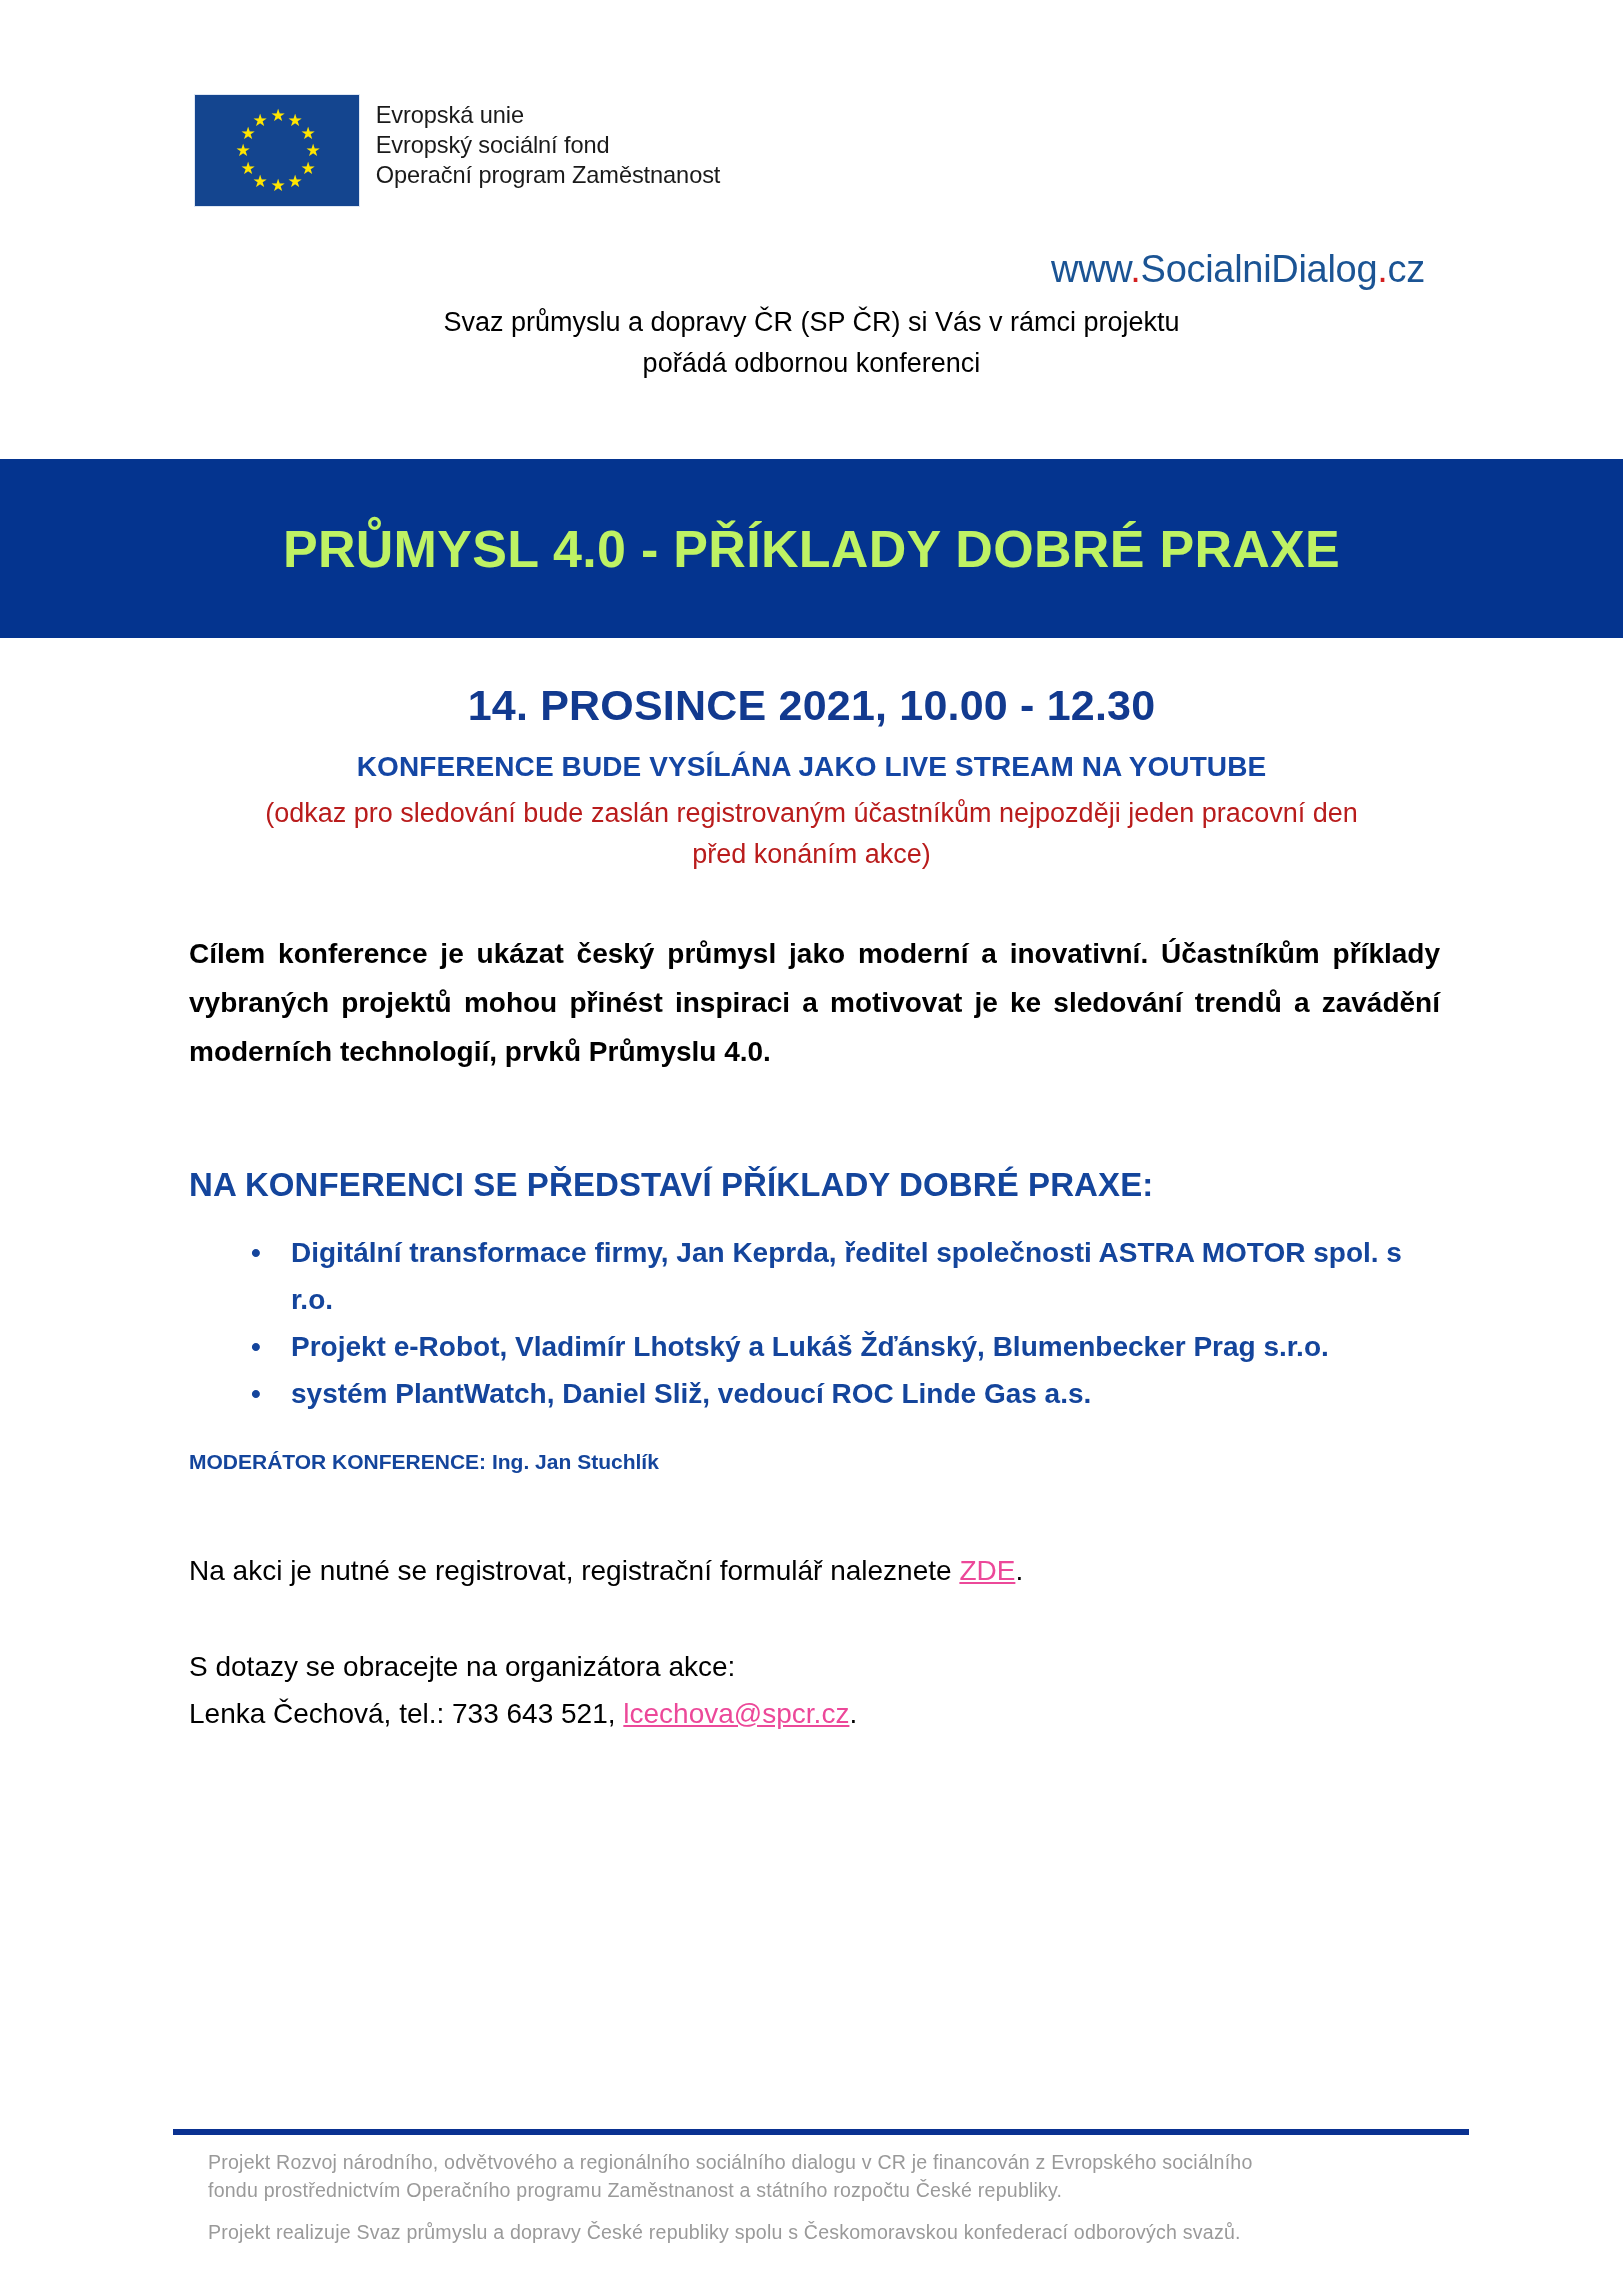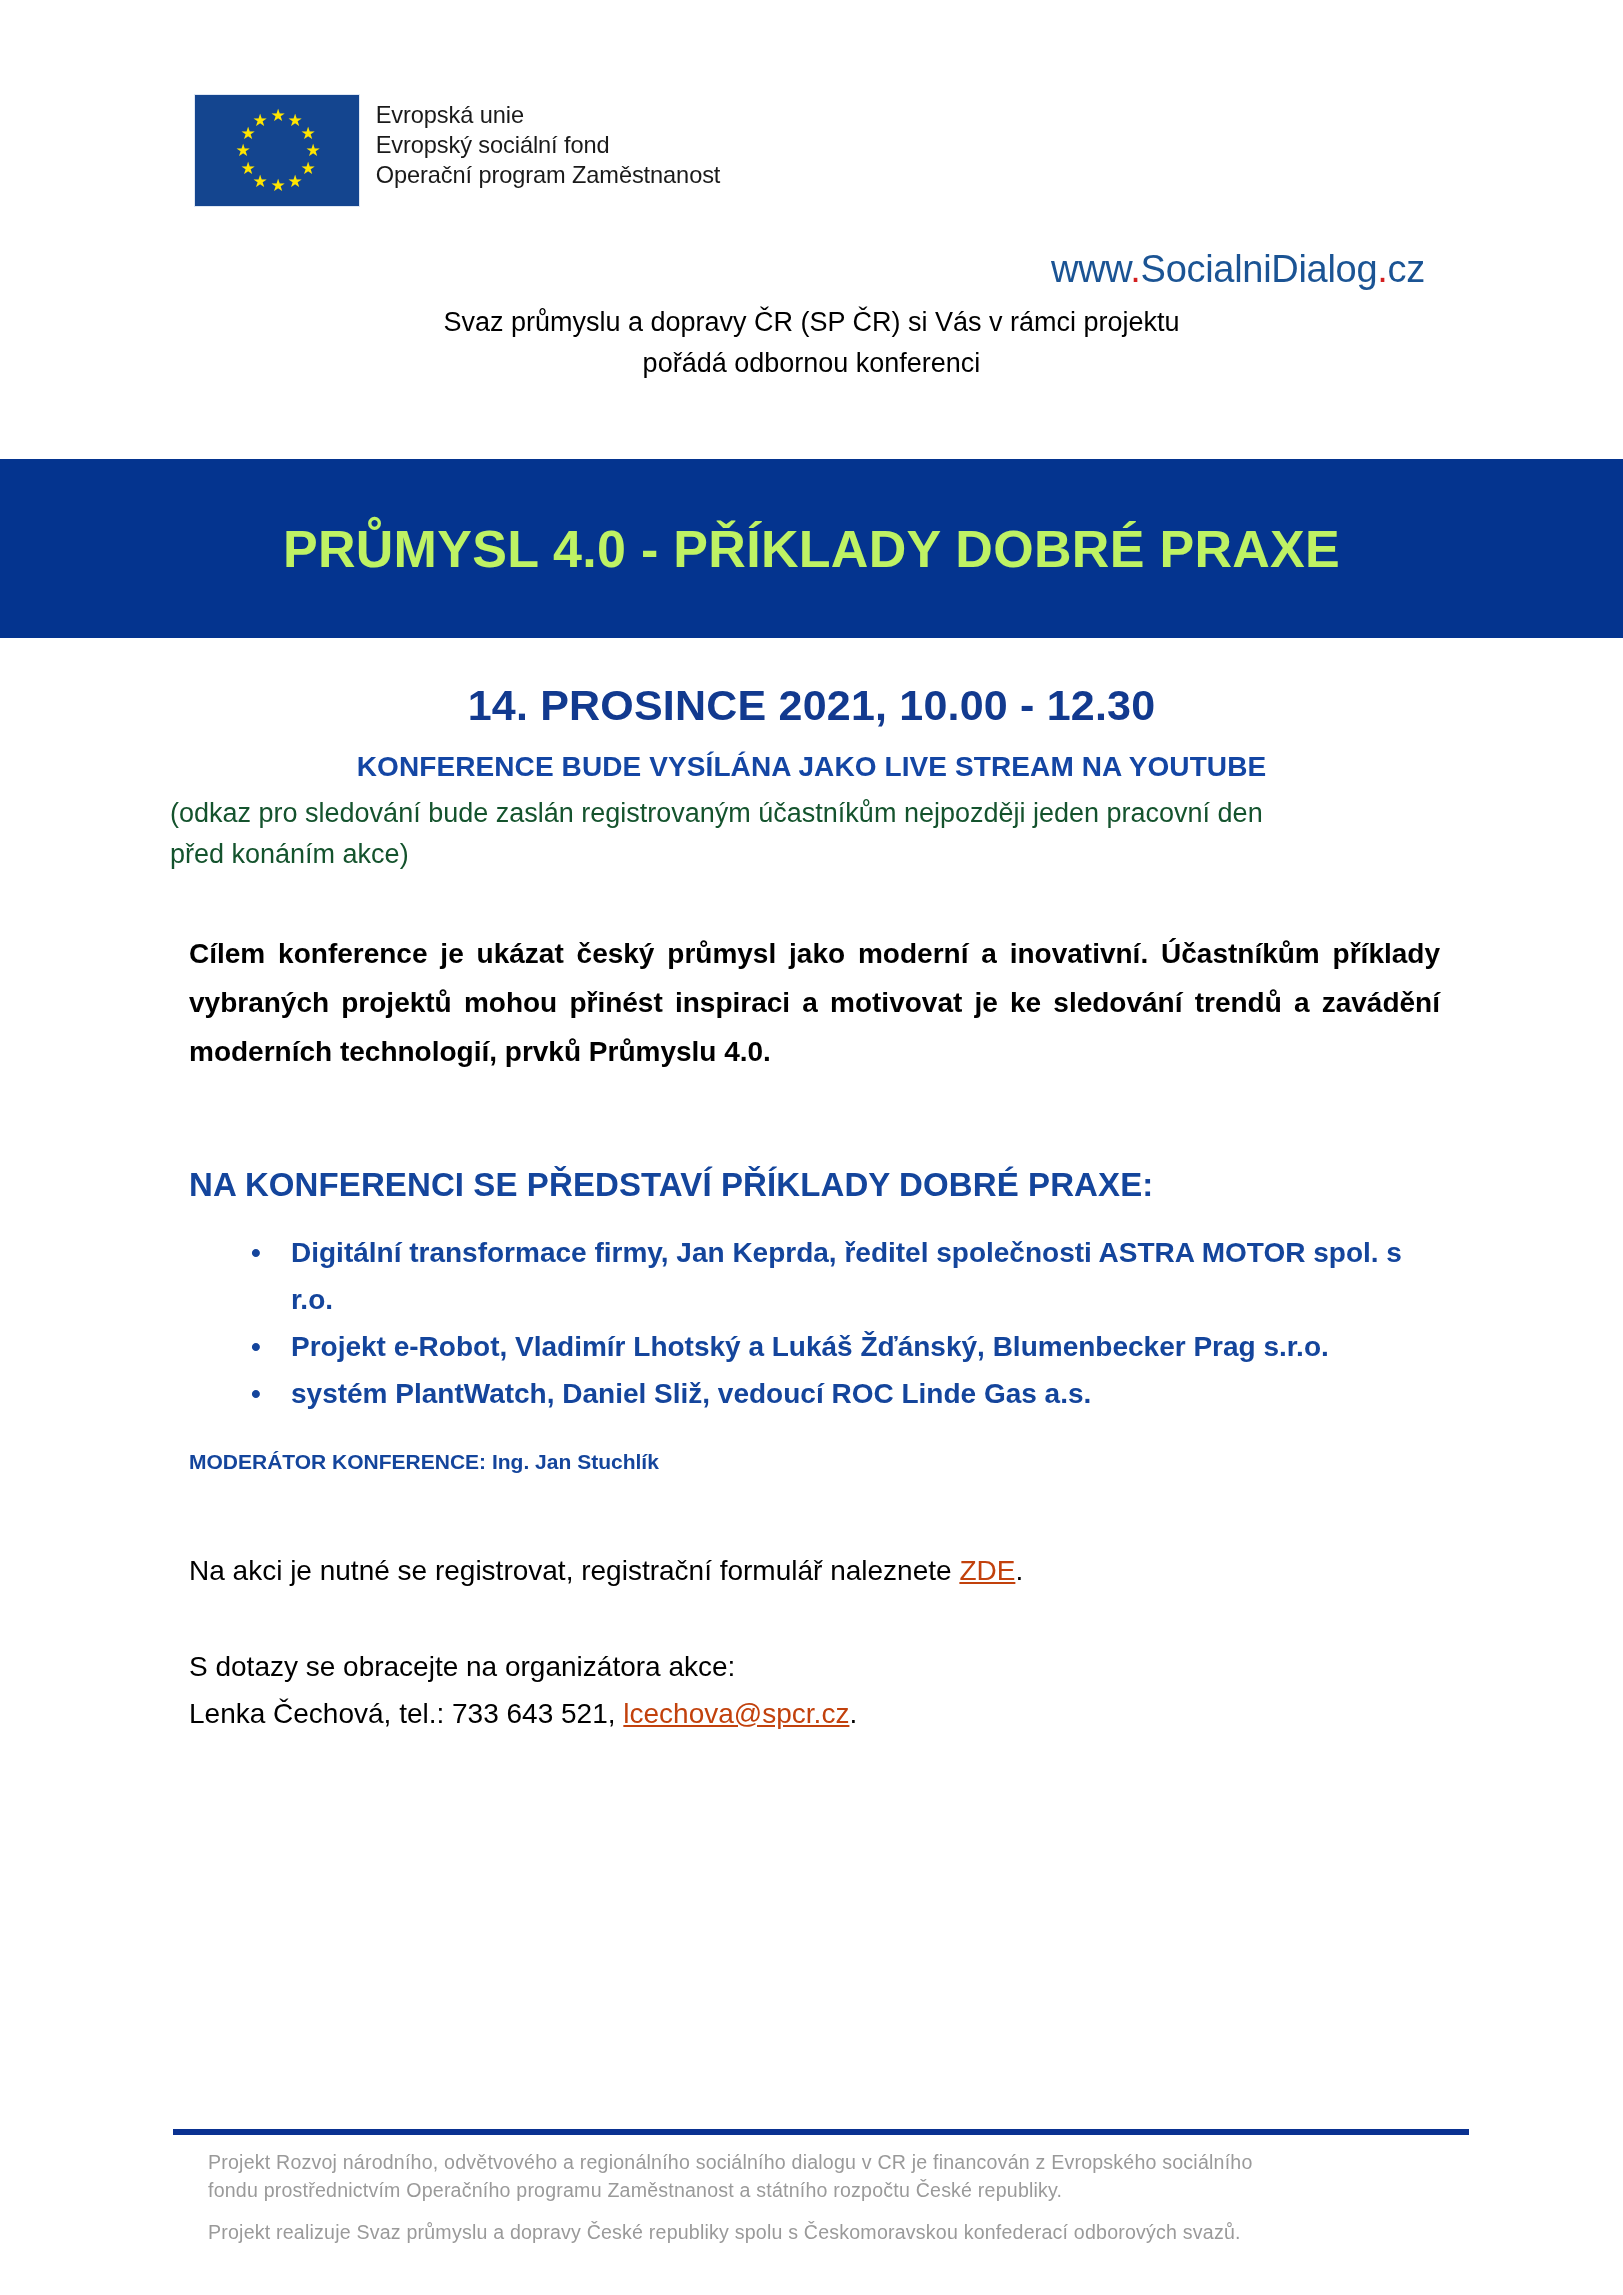--- a/index.html
+++ b/index.html
@@ -135,23 +135,24 @@
     font-size: 28px;
     font-weight: bold;
     color: #1446a4;
     letter-spacing: 0.1px;
   }
   .stream-note {
     position: absolute;
     top: 793px;
     left: 170px;
     width: 1283px;
+    text-align: center;
     font-size: 27px;
     line-height: 41px;
-    color: #14532d;
+    color: #b91c1c;
   }
 
   
   .goal {
     position: absolute;
     top: 929px;
     left: 189px;
     width: 1251px;
     text-align: justify;
     font-size: 28px;
@@ -222,21 +223,21 @@
   .contact {
     position: absolute;
     top: 1643px;
     left: 189px;
     font-size: 28px;
     line-height: 47px;
     color: #000000;
     white-space: nowrap;
   }
   a.doc-link {
-    color: #c2410c;
+    color: #ec4899;
     text-decoration: underline;
   }
 
   
   .footer-rule {
     position: absolute;
     top: 2129px;
     left: 173px;
     width: 1296px;
     height: 5.9px;

